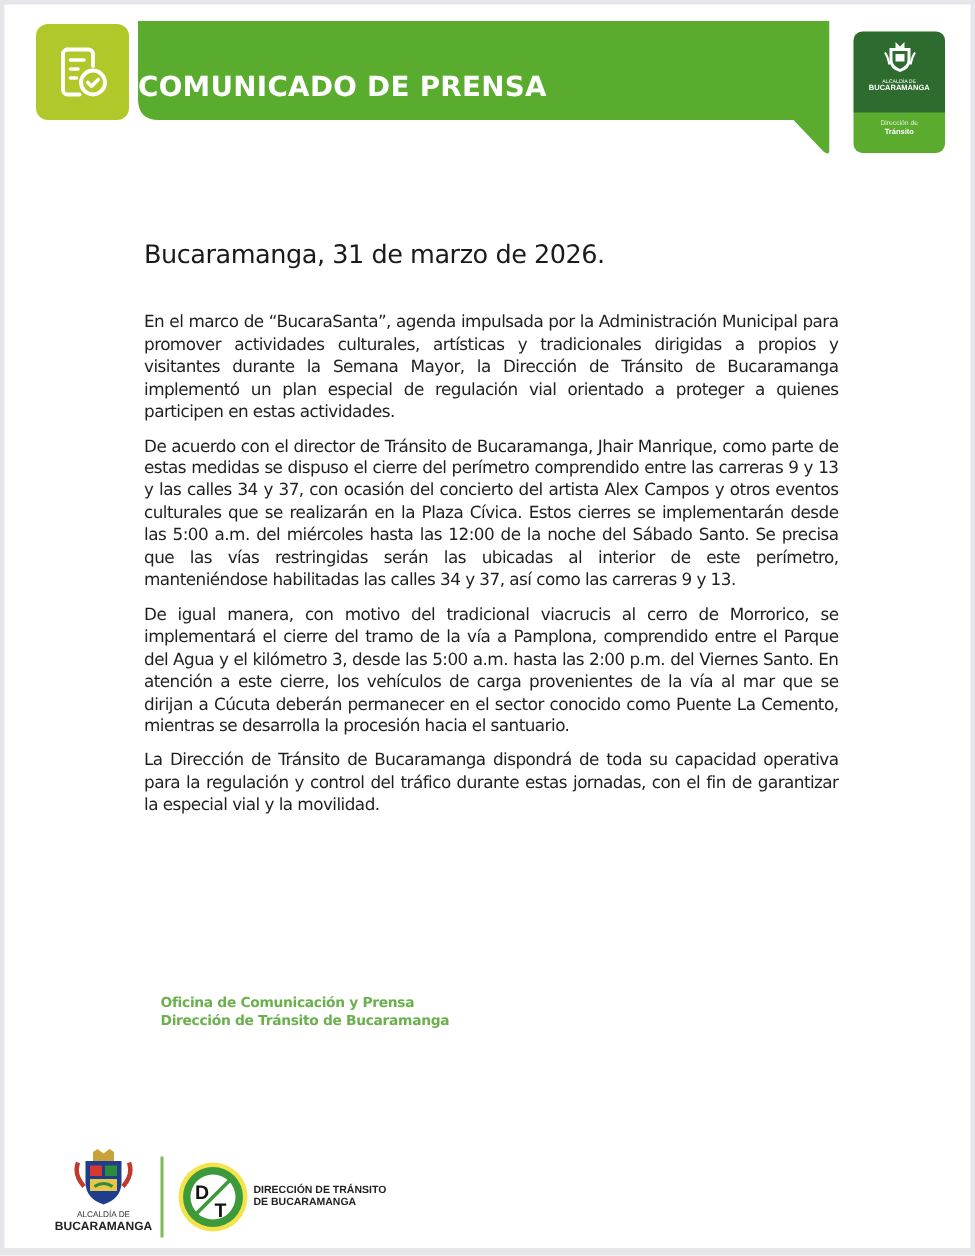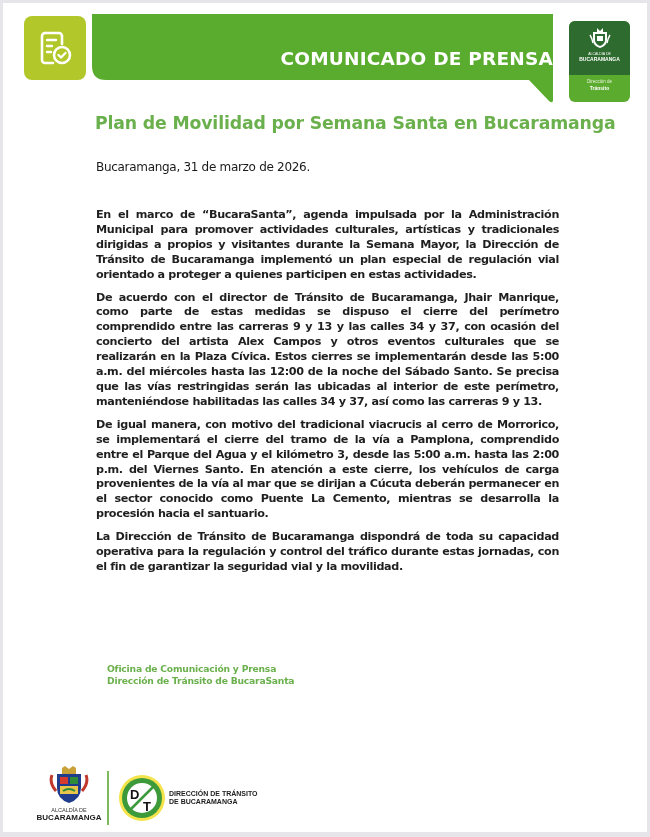--- a/index.html
+++ b/index.html
@@ -26,21 +26,21 @@
     }
     .banner {
       position: absolute;
       left: 89px; top: 11px;
       width: 461px; height: 66px;
     }
     .banner svg { position: absolute; left: 0; top: 0; }
     .banner-title {
       position: absolute;
       left: 0; top: 34px; width: 461px;
-      text-align: right;
+      text-align: left;
       color: #ffffff;
       font-family: "DejaVu Sans", sans-serif;
       font-weight: bold;
       font-size: 18.5px;
       letter-spacing: 0.2px;
     }
     .brand-logo {
       position: absolute;
       left: 566px; top: 18px;
       width: 61px; height: 81px;
@@ -77,36 +77,36 @@
       font-family: "DejaVu Sans", sans-serif;
       font-weight: bold;
       font-size: 17.3px;
       letter-spacing: -0.15px;
       white-space: nowrap;
     }
     .dateline {
       position: absolute;
       left: 93px; top: 157px;
       color: #1a1a1a;
-      font-size: 12px;
+      font-size: 17px;
       font-family: "DejaVu Sans", sans-serif;
       letter-spacing: -0.3px;
     }
     .body-text {
       position: absolute;
       left: 93px; top: 205px;
       width: 463px;
       color: #1f1f1f;
       font-family: "DejaVu Sans", sans-serif;
       font-size: 11.2px;
       line-height: 14.9px;
       letter-spacing: -0.35px;
       text-align: justify;
     }
-    .body-text p { margin-bottom: 8px; font-weight: bold; }
+    .body-text p { margin-bottom: 8px; }
     .signature {
       position: absolute;
       left: 93px; top: 660px;
       color: #6ab04c;
       font-weight: bold;
       font-size: 9.2px;
       line-height: 12px;
       letter-spacing: -0.2px;
       font-family: "DejaVu Sans", sans-serif;
       margin-left: 11px;
@@ -181,33 +181,32 @@
       </svg>
       <div class="alc-small">ALCALDÍA DE</div>
       <div class="alc-big">BUCARAMANGA</div>
     </div>
     <div class="bottom">
       <div class="dir">Dirección de</div>
       <div class="tr">Tránsito</div>
     </div>
   </div>
 
-  <div class="headline">Plan de Movilidad por Semana Santa en Bucaramanga</div>
   <div class="dateline">Bucaramanga, 31 de marzo de 2026.</div>
 
   <div class="body-text">
     <p>En el marco de “BucaraSanta”, agenda impulsada por la Administración Municipal para promover actividades culturales, artísticas y tradicionales dirigidas a propios y visitantes durante la Semana Mayor, la Dirección de Tránsito de Bucaramanga implementó un plan especial de regulación vial orientado a proteger a quienes participen en estas actividades.</p>
     <p>De acuerdo con el director de Tránsito de Bucaramanga, Jhair Manrique, como parte de estas medidas se dispuso el cierre del perímetro comprendido entre las carreras 9 y 13 y las calles 34 y 37, con ocasión del concierto del artista Alex Campos y otros eventos culturales que se realizarán en la Plaza Cívica. Estos cierres se implementarán desde las 5:00 a.m. del miércoles hasta las 12:00 de la noche del Sábado Santo. Se precisa que las vías restringidas serán las ubicadas al interior de este perímetro, manteniéndose habilitadas las calles 34 y 37, así como las carreras 9 y 13.</p>
     <p>De igual manera, con motivo del tradicional viacrucis al cerro de Morrorico, se implementará el cierre del tramo de la vía a Pamplona, comprendido entre el Parque del Agua y el kilómetro 3, desde las 5:00 a.m. hasta las 2:00 p.m. del Viernes Santo. En atención a este cierre, los vehículos de carga provenientes de la vía al mar que se dirijan a Cúcuta deberán permanecer en el sector conocido como Puente La Cemento, mientras se desarrolla la procesión hacia el santuario.</p>
-    <p>La Dirección de Tránsito de Bucaramanga dispondrá de toda su capacidad operativa para la regulación y control del tráfico durante estas jornadas, con el fin de garantizar la seguridad vial y la movilidad.</p>
+    <p>La Dirección de Tránsito de Bucaramanga dispondrá de toda su capacidad operativa para la regulación y control del tráfico durante estas jornadas, con el fin de garantizar la especial vial y la movilidad.</p>
   </div>
 
   <div class="signature">
     <div>Oficina de Comunicación y Prensa</div>
-    <div>Dirección de Tránsito de BucaraSanta</div>
+    <div>Dirección de Tránsito de Bucaramanga</div>
   </div>
 
   <div class="footer-alcaldia">
     <svg width="42" height="40" viewBox="0 0 42 40">
       <path d="M14 3 l3 -2 l4 3 l4 -3 l3 2 v6 h-14 z" fill="#c9a23a"></path>
       <path d="M4 10 q-3 8 4 16" stroke="#c0392b" stroke-width="3" fill="none"></path>
       <path d="M38 10 q3 8 -4 16" stroke="#c0392b" stroke-width="3" fill="none"></path>
       <path d="M9 9 h24 v14 q0 11 -12 15 q-12 -4 -12 -15 z" fill="#1f3d8c"></path>
       <rect x="12" y="12" width="8" height="7" fill="#d63a2f"></rect>
       <rect x="22" y="12" width="8" height="7" fill="#2e8b3a"></rect>

